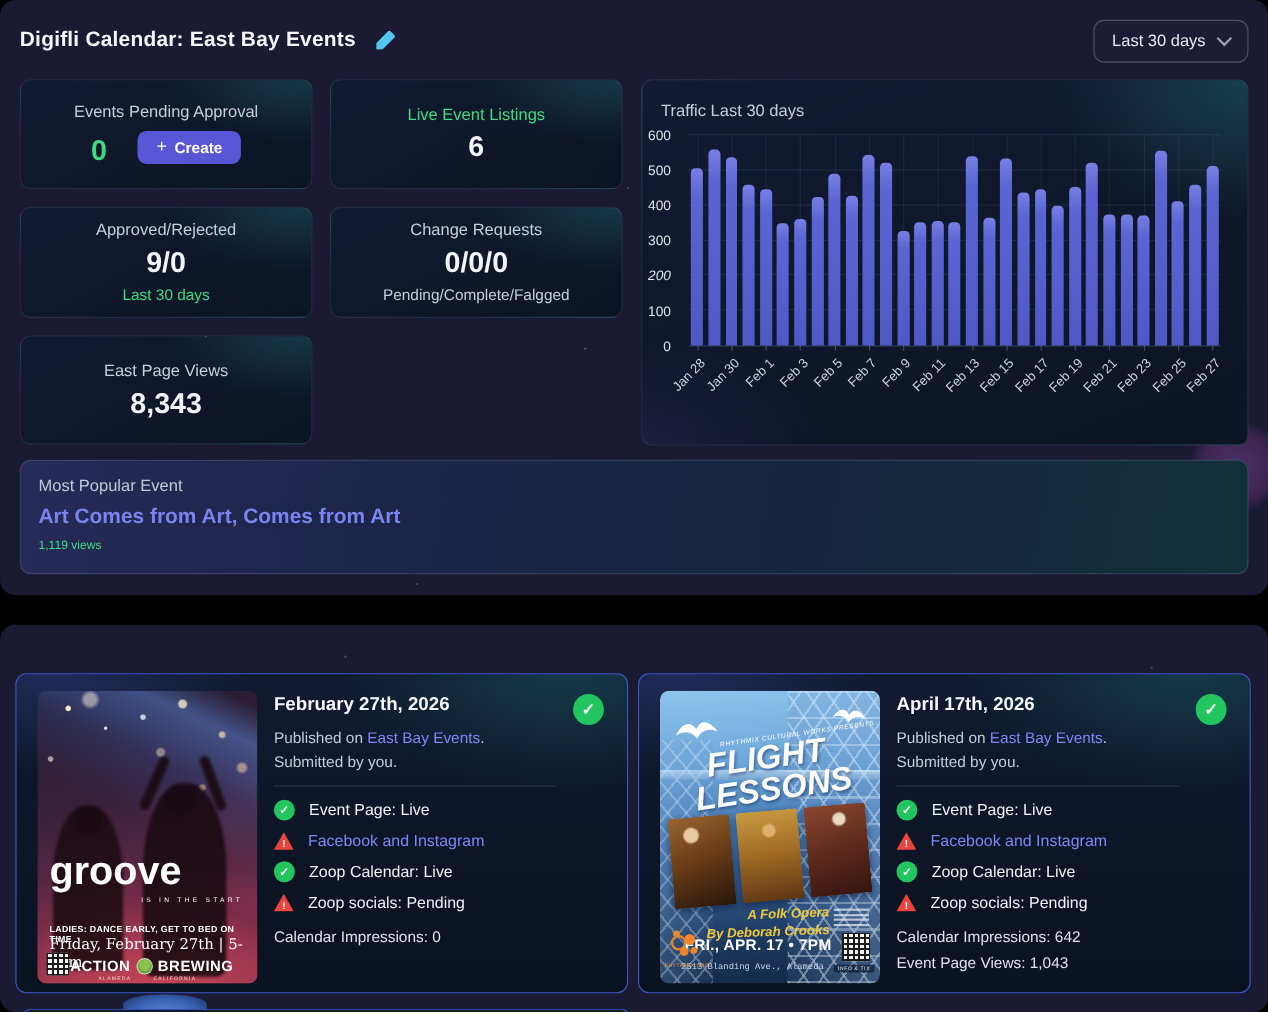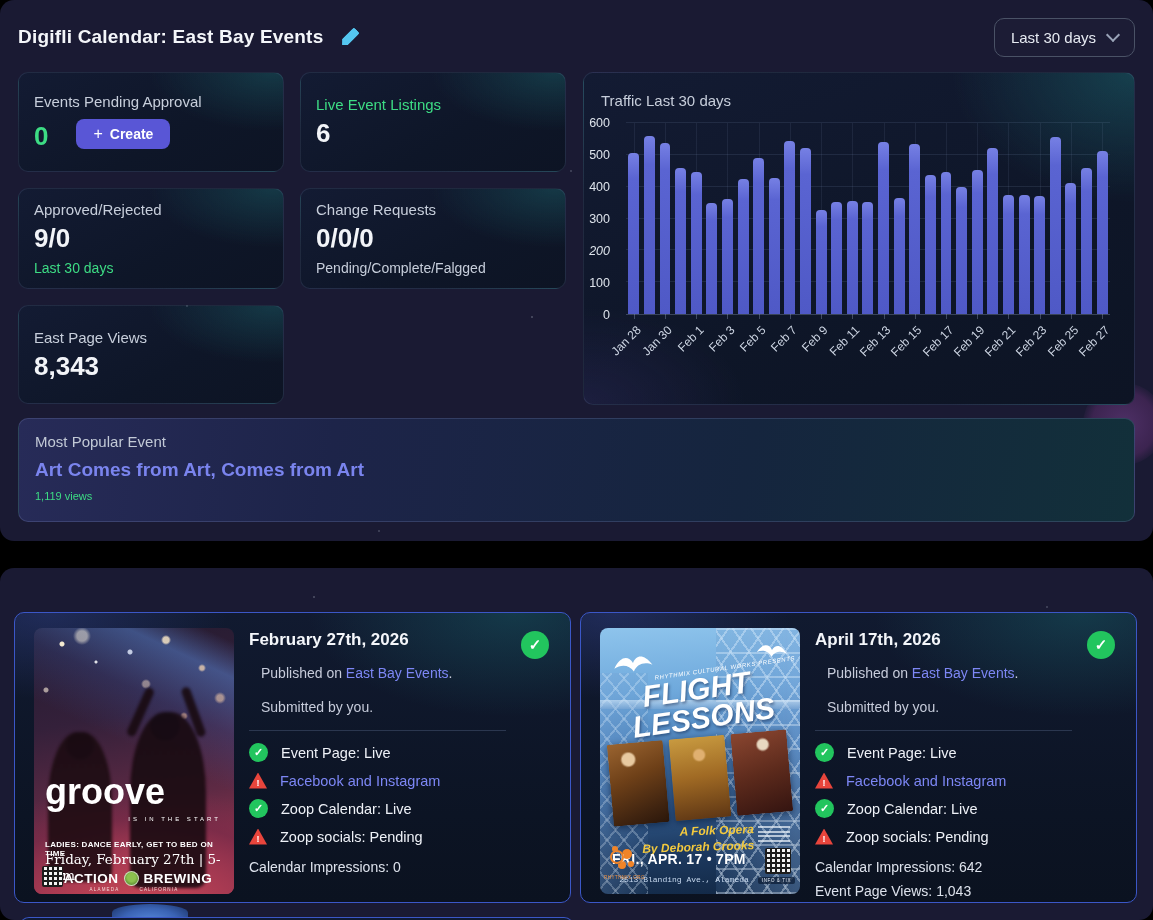--- a/index.html
+++ b/index.html
@@ -19,21 +19,21 @@
                 border-radius:10px;padding:10px 16px;font-size:15px;color:#e6eaf2;cursor:pointer;background:rgba(255,255,255,.01);}
   .chev{width:8px;height:8px;border-right:2px solid #9aa4b8;border-bottom:2px solid #9aa4b8;
         transform:rotate(45deg);margin-top:-4px;}
 
   
   .stats-grid{position:absolute;left:18px;top:72px;width:548px;display:grid;
               grid-template-columns:266px 266px;grid-template-rows:100px 101px 99px;gap:16px;}
   .scard{box-sizing:border-box;border-radius:10px;border:1px solid rgba(130,150,190,.16);
          padding:13px 15px;display:flex;flex-direction:column;justify-content:center;
          background:radial-gradient(ellipse 75% 95% at 96% 0%, rgba(26,84,94,.55), transparent 62%),
-                    linear-gradient(150deg,#131b33 0%,#0e1628 60%,#0d1424 100%);}
+                    linear-gradient(150deg,#131b33 0%,#0e1628 60%,#0d1424 100%);align-items:center;}
   .slabel{font-size:15px;color:#c7cedb;}
   .slabel.green{color:#3ddc84;}
   .svalue{font-size:26px;font-weight:bold;color:#f2f4f8;margin-top:6px;line-height:1.1;}
   .svalue.green{color:#3ddc84;}
   .ssub{font-size:14px;color:#c7cedb;margin-top:7px;}
   .ssub.green{color:#3ddc84;}
   .pending-row{display:flex;align-items:center;gap:28px;margin-top:6px;}
   .create-btn{display:flex;align-items:center;gap:7px;background:#5956d6;color:#fff;border:none;
               border-radius:8px;padding:7px 17px;font-size:14px;font-weight:bold;cursor:pointer;font-family:inherit;}
   .create-plus{font-size:16px;font-weight:normal;line-height:1;}
@@ -75,21 +75,21 @@
   
   .event-card{position:absolute;top:44px;width:557px;height:291px;box-sizing:border-box;
               border:1.5px solid #3b57c7;border-radius:10px;overflow:hidden;
               background:radial-gradient(ellipse 60% 58% at 90% 0%, rgba(23,83,94,.55), transparent 62%),
                          radial-gradient(ellipse 52% 48% at 6% 0%, rgba(47,61,130,.5), transparent 62%),
                          linear-gradient(180deg,#111a30 0%,#0c1424 70%,#0b1220 100%);}
   .event-card.left{left:14px;}
   .event-card.right{left:580px;}
   .event-info{position:absolute;left:234px;top:0;right:12px;bottom:0;padding-top:17px;}
   .event-date{font-size:17px;font-weight:bold;color:#f4f6fa;margin:0 0 9px 0;}
-  .pub-line{font-size:14px;color:#c6cbda;margin:12px;line-height:22px;}
+  .pub-line{font-size:14px;color:#c6cbda;margin:0;line-height:22px;}
   .link{color:#7d87f5;text-decoration:none;cursor:pointer;}
   .divider{border:none;border-top:1px solid rgba(120,140,180,.28);margin:11px 52px 12px 0;}
   .status-list{list-style:none;margin:0;padding:0;}
   .status-list li{display:flex;align-items:center;gap:13px;margin-bottom:9px;height:19px;font-size:14.5px;color:#eef1f7;}
   .st-ok{flex:none;width:19px;height:19px;border-radius:50%;background:#22c55e;display:flex;
          align-items:center;justify-content:center;}
   .st-ok::after{content:'✓';color:#fff;font-size:11px;font-weight:bold;}
   .st-warn{flex:none;width:18px;height:16px;background:#e8453c;clip-path:polygon(50% 0,100% 100%,0 100%);
            display:flex;align-items:flex-end;justify-content:center;}
   .st-warn::after{content:'!';color:#fff;font-size:9px;font-weight:bold;line-height:11px;}
@@ -175,21 +175,21 @@
   .fp1{background:radial-gradient(circle 8px at 36% 20%, #e8c9a0 0 6px, transparent 8px),
                   linear-gradient(160deg,#9a6430 0%,#6e4018 42%,#402410 80%,#2a160a 100%);}
   .fp2{background:radial-gradient(circle 7px at 52% 22%, #e0b070 0 5px, transparent 7px),
                   linear-gradient(175deg,#c89a40 0%,#a06a24 48%,#5e3614 100%);}
   .fp3{background:radial-gradient(circle 7px at 56% 16%, #e8d8c0 0 5px, transparent 7px),
                   linear-gradient(165deg,#8a4630 0%,#5c2a1c 52%,#341410 100%);}
   .f-sub{position:absolute;right:23%;top:73.5%;text-align:right;color:#f2c93e;font-weight:bold;font-style:italic;
          font-size:12px;line-height:1.3;transform:rotate(-2deg);white-space:nowrap;}
   .f-credits{position:absolute;right:5%;top:74.5%;width:32px;}
   .f-credits i{display:block;height:2px;margin-bottom:2.5px;background:rgba(235,242,250,.7);}
-  .f-date{position:absolute;left:6%;width:72%;top:84%;text-align:left;font-size:14px;font-weight:bold;
+  .f-date{position:absolute;left:6%;width:72%;top:84%;text-align:right;font-size:14px;font-weight:bold;
           color:#fff;letter-spacing:.3px;}
   .f-addr{position:absolute;left:6%;width:72%;top:92.8%;text-align:center;font-size:8px;color:#c8daf0;font-family:Liberation Mono, monospace;}
   .f-qr{position:absolute;right:9px;top:220px;width:26px;height:26px;}
   .f-tix{position:absolute;right:5px;top:249px;font-size:4.5px;color:#e8f0fa;letter-spacing:.6px;
          background:rgba(10,25,50,.7);padding:1px 4px;border-radius:2px;}
   .f-logo{position:absolute;left:10px;top:222px;width:10px;height:10px;border-radius:50%;border:2px solid #f08428;
           box-shadow:10px -3px 0 -2px #f08428, 5px 8px 0 -3px #f08428, 14px 7px 0 -4px #f08428, -2px -8px 0 -4px #f08428;}
   .f-site{position:absolute;left:4px;top:247px;font-size:4.5px;color:#f09040;letter-spacing:.5px;}
 </style>
 </head>

